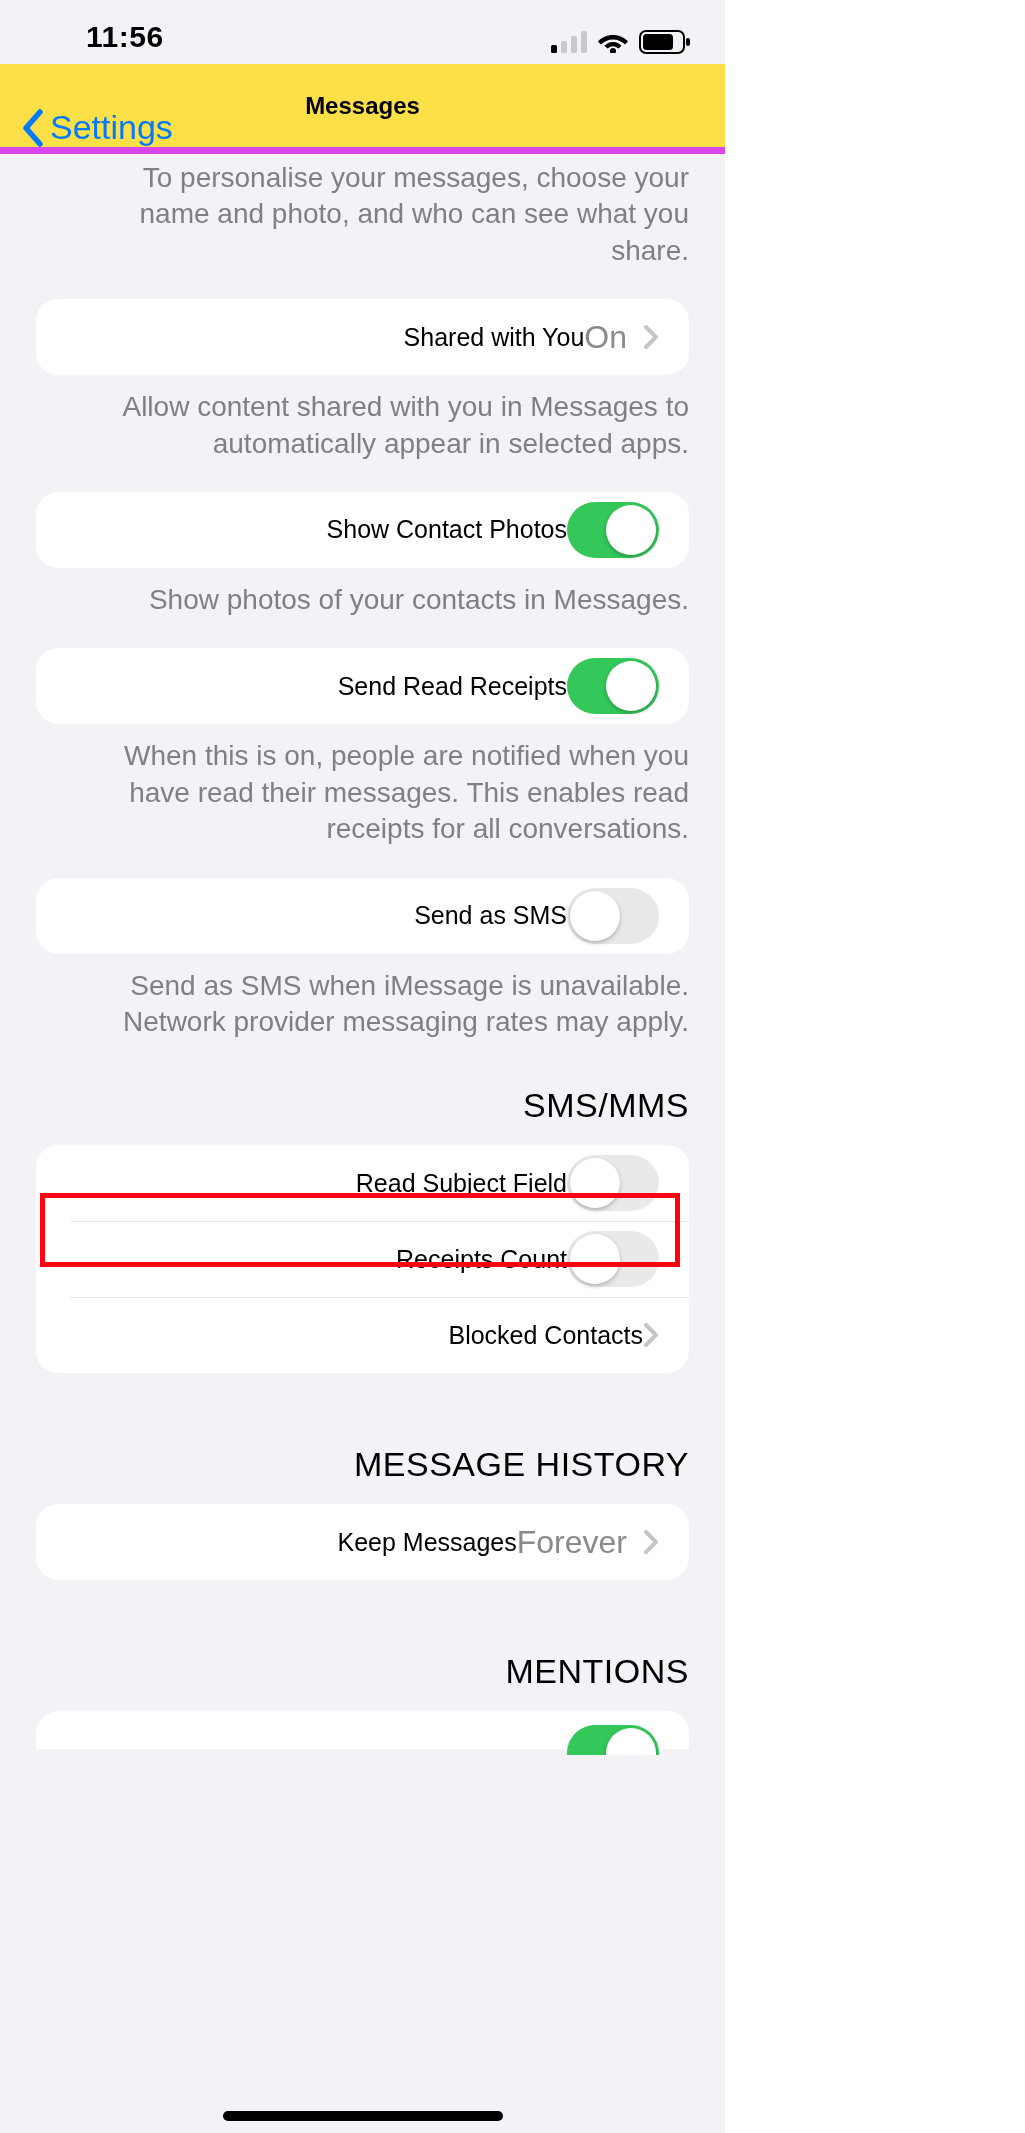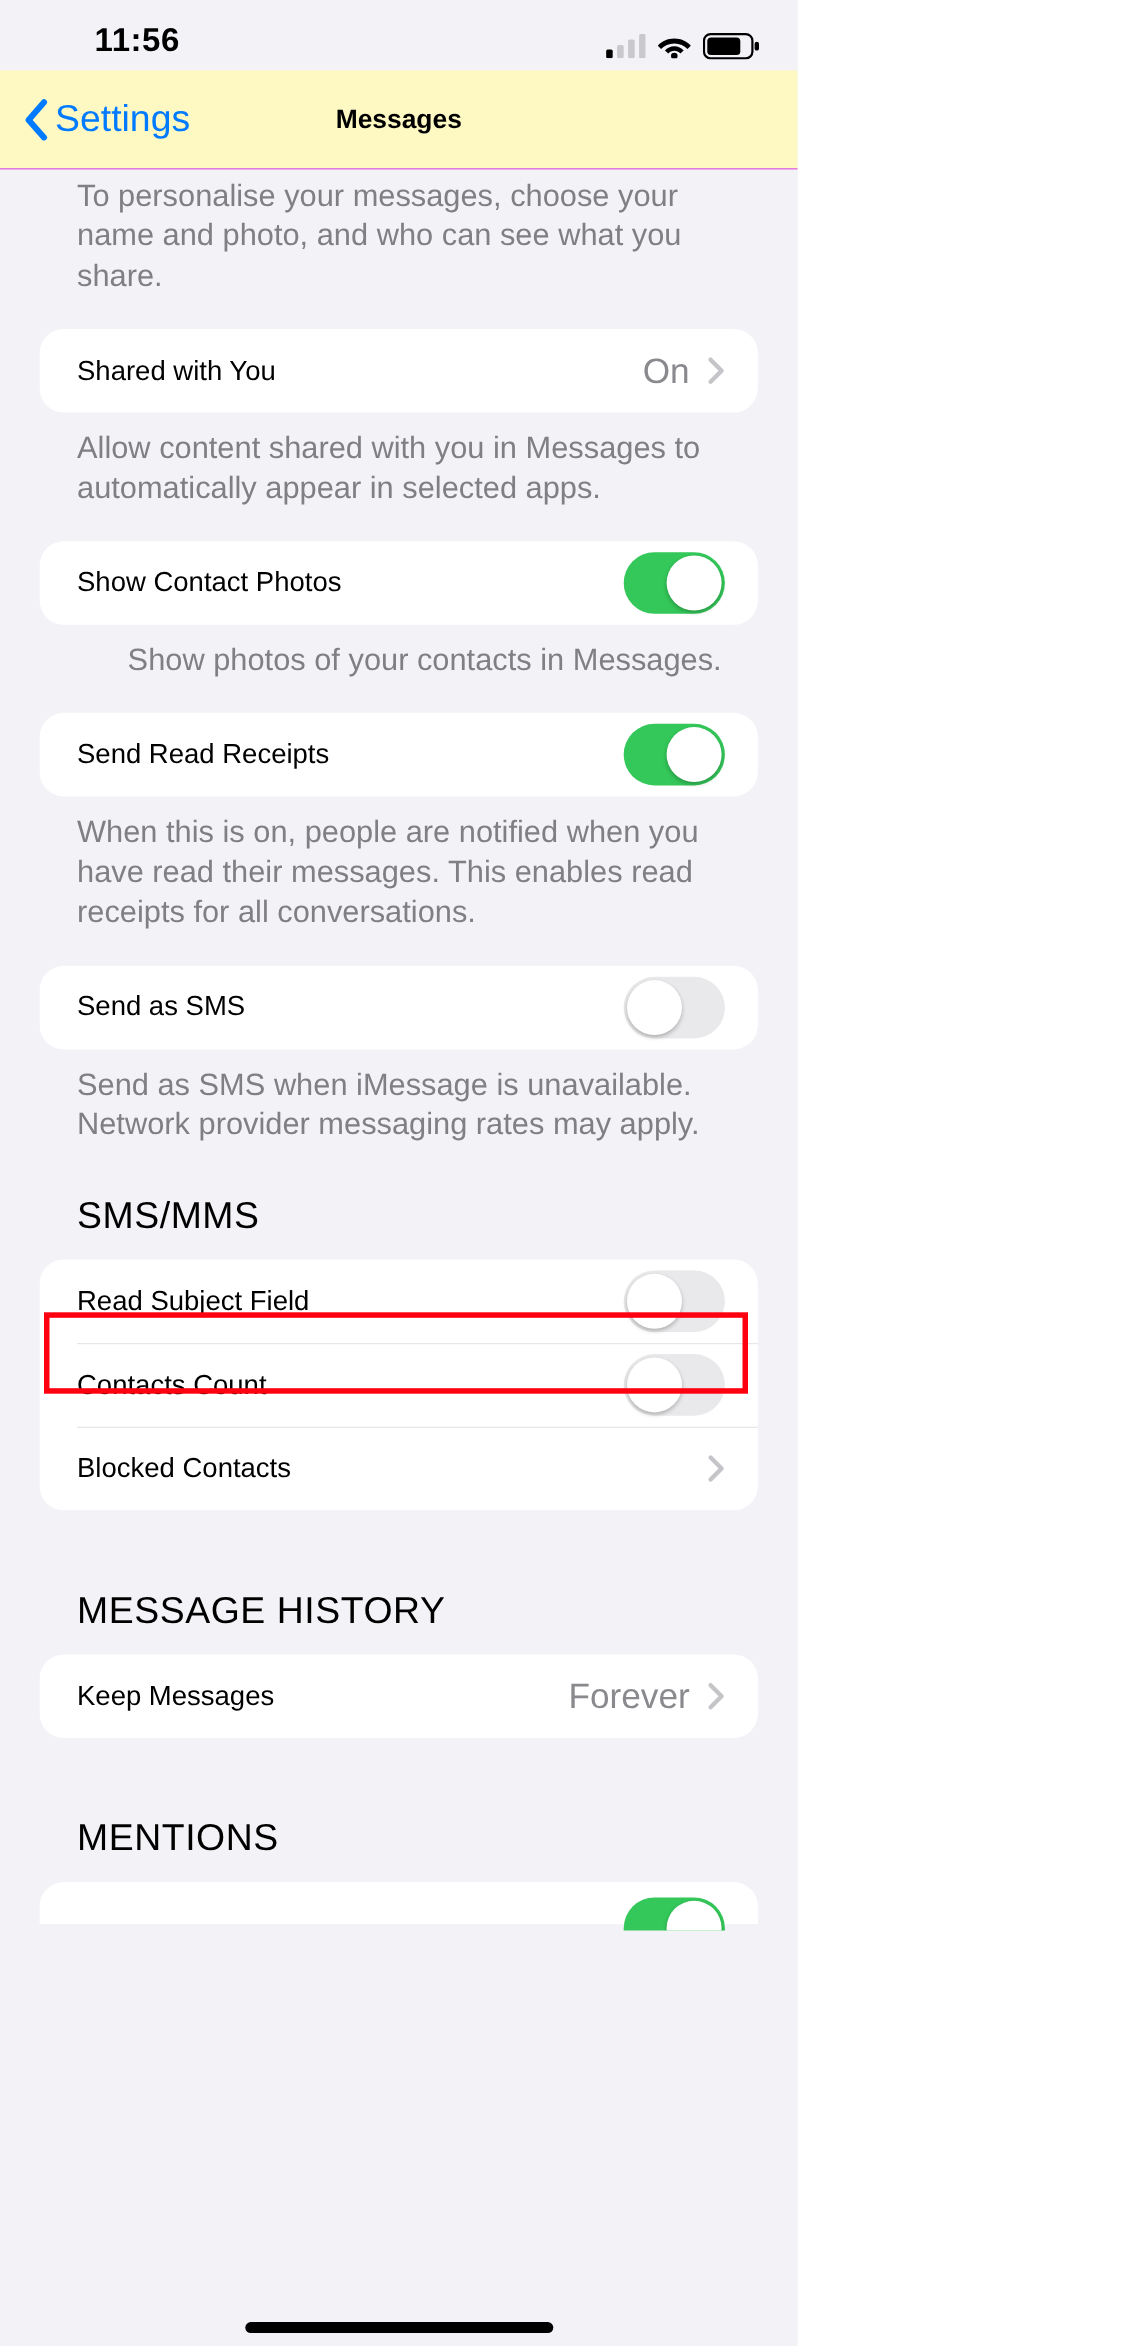--- a/index.html
+++ b/index.html
@@ -43,24 +43,24 @@
   .status-icons {
     display: flex;
     align-items: center;
     gap: 10px;
   }
   .status-icons svg { display: block; }
   
   .nav-bar {
     height: 90px;
     position: relative;
-    border-bottom: 1px solid #d946ef;
+    border-bottom: 7px solid #d946ef;
     display:flex;
-    align-items:center;
-    background: #fef9c3;
+    align-items:flex-end;
+    background: #fde047;
   }
   .nav-back {
     display: flex;
     align-items: center;
     gap: 6px;
     color: #007aff;
     font-size: 34px;
     padding-left: 20px;
   }
   .nav-back svg { display:block; }
@@ -70,20 +70,21 @@
     top: 50%;
     transform: translate(-50%, -50%);
     font-size: 24px;
     font-weight: 600;
     color: #000;
   }
   
   .content {
     flex: 1;
     overflow: hidden;
+    text-align: right;
   }
   .footer-text {
     padding: 14px 36px 0 36px;
     font-size: 28px;
     color: #808084;
     line-height: 1.3;
   }
   .footer-text.first { padding: 6px 36px 0 70px; }
   .section-header {
     padding: 46px 36px 10px 70px;
@@ -296,21 +297,21 @@
     <div class="section-header">SMS/MMS</div>
 
     <div class="group tight-top">
       <div class="row">
         <div class="row-label">Read Subject Field</div>
         <div class="toggle">
             <div class="knob"></div>
           </div>
       </div>
       <div class="row">
-        <div class="row-label">Contacts Count</div>
+        <div class="row-label">Receipts Count</div>
         <div class="toggle">
             <div class="knob"></div>
           </div>
       </div>
       <div class="row">
         <div class="row-label">Blocked Contacts</div>
         <span class="chevron">
           <svg width="16" height="26" viewBox="0 0 16 26">
               <polyline points="3,3 13,13 3,23" fill="none" stroke="#c5c5c9" stroke-width="4" stroke-linecap="round" stroke-linejoin="round"></polyline>
             </svg>

